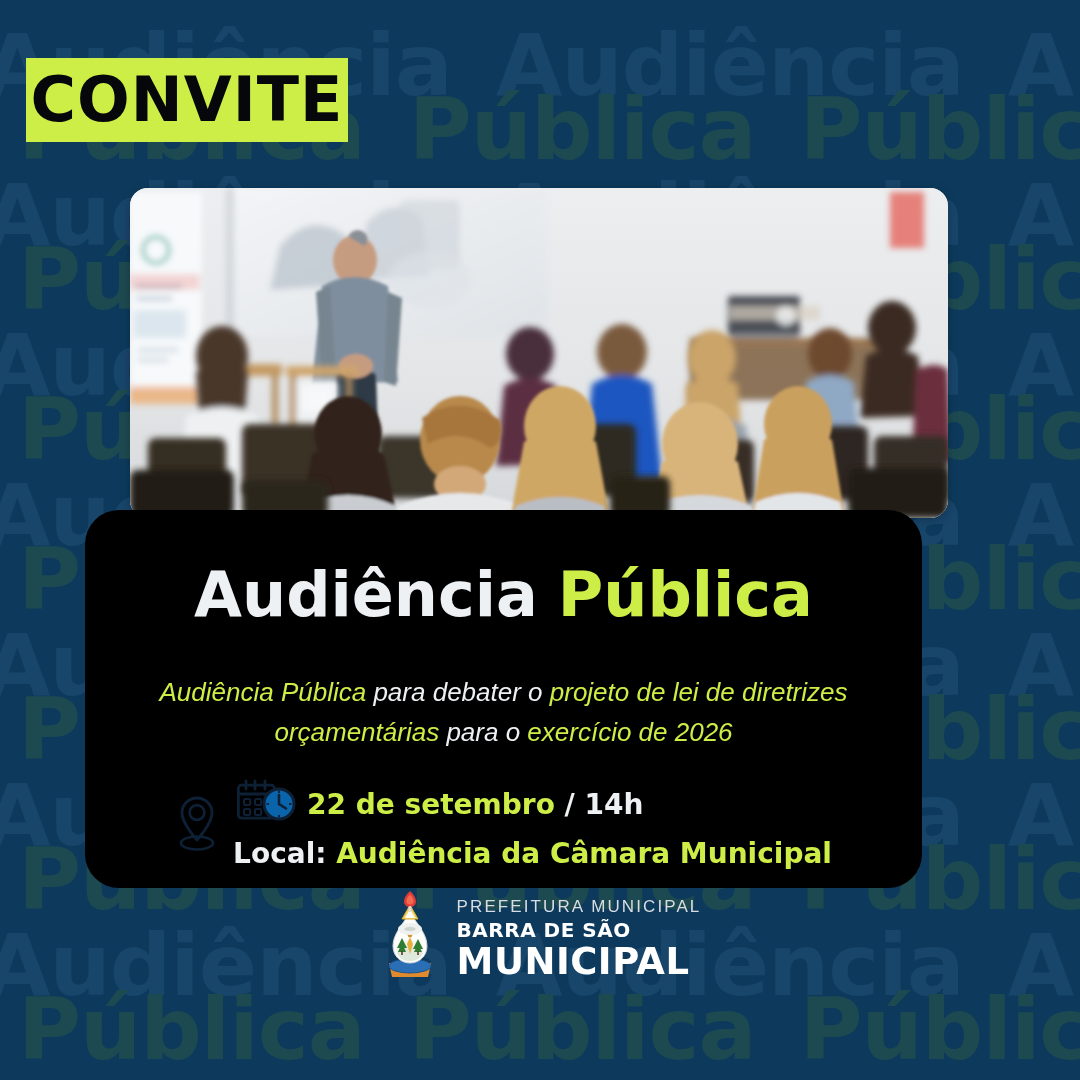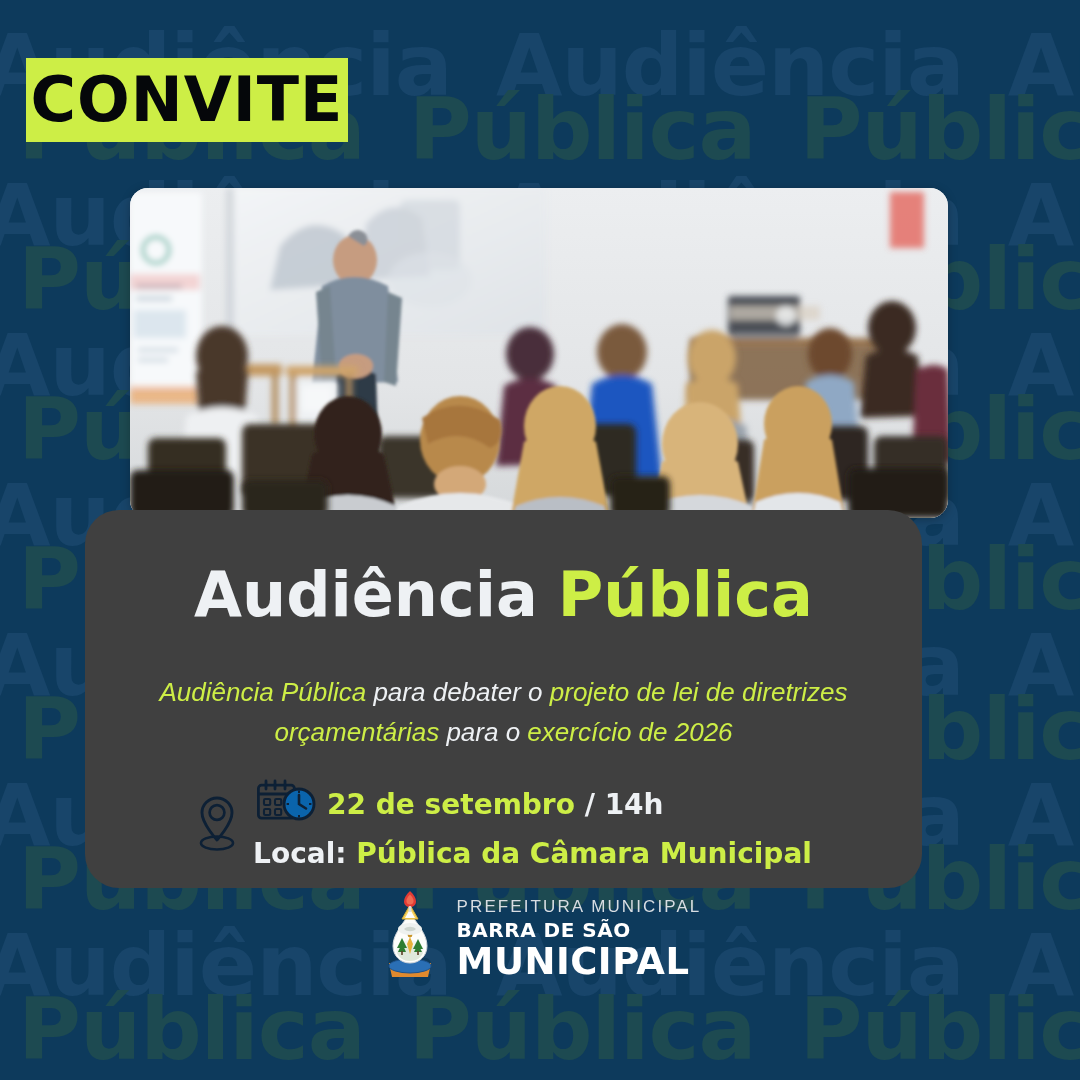--- a/index.html
+++ b/index.html
@@ -85,21 +85,21 @@
   }
   .photo-frame svg { display: block; width: 100%; height: 100%; }
 
   
   .info-card {
     position: absolute;
     left: 85px;
     top: 510px;
     width: 837px;
     height: 378px;
-    background: #404040;
+    background: #000000;
     border-radius: 34px;
     padding: 30px 34px 0;
     text-align: center;
   }
 
   .card-title {
     font-family: "DejaVu Sans", sans-serif;
     font-weight: 700;
     font-size: 62px;
     line-height: 1.06;
@@ -396,21 +396,21 @@
               <path d="M44 12.6v2.4M44 37v2.4M31.6 26h2.4M54 26h2.4" stroke="#0d2035" stroke-width="2"></path>
             </svg>
           </span>
           <span>
             <span class="g">22 de setembro</span><span class="w"> / </span><span class="w">14h</span>
           </span>
         </div>
 
         <div class="det-line place">
           <span>
-            <span class="w">Local: </span><span class="g">Pública da Câmara Municipal</span>
+            <span class="w">Local: </span><span class="g">Audiência da Câmara Municipal</span>
           </span>
         </div>
 
       </div>
     </div>
   </div>
 
   <div class="footer-logo">
 
     <span class="crest">

